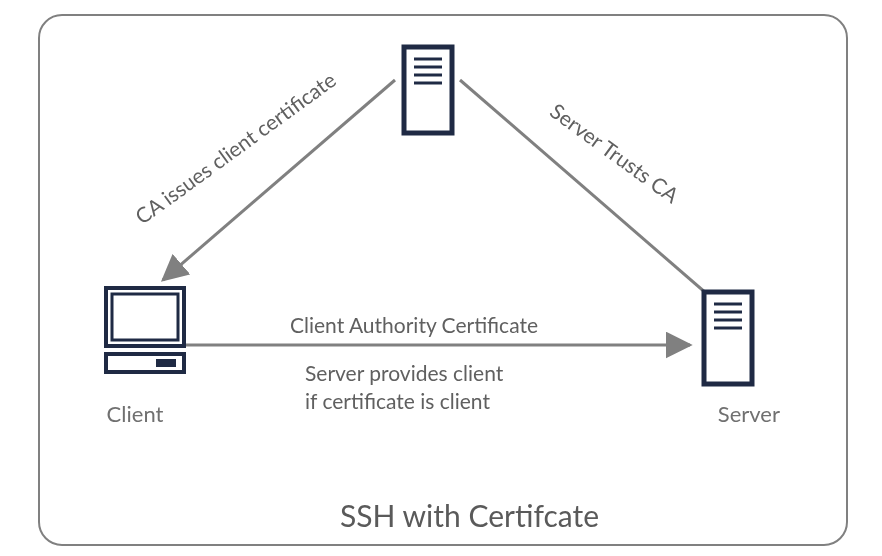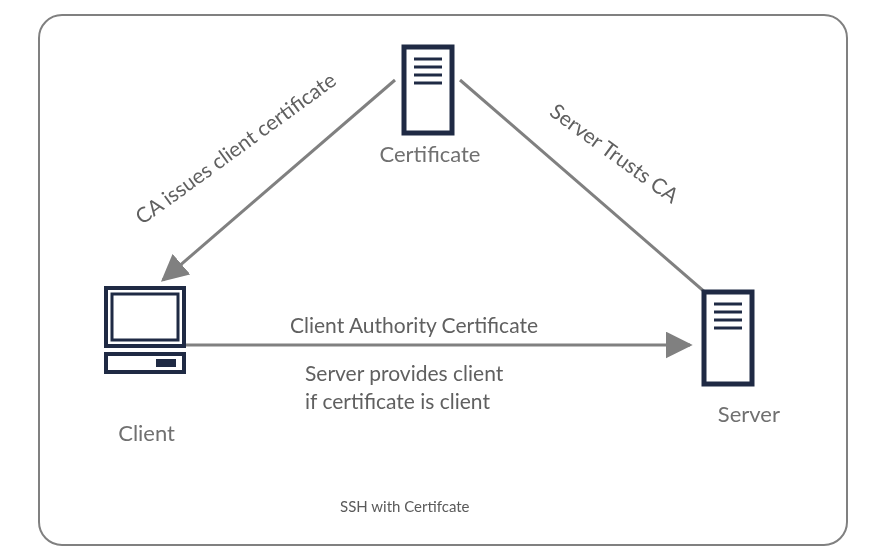--- a/index.html
+++ b/index.html
@@ -1,21 +1,21 @@
 <!DOCTYPE html>
 <html><head>
 <meta charset="utf-8">
 <style>
   html,body{margin:0;padding:0;width:882px;height:556px;font-family:"Lato","Helvetica Neue",Arial,sans-serif;color:#5c5c5c;background:#fff}
   .frame{position:absolute;left:38px;top:14px;width:806px;height:528px;border:2px solid #808080;border-radius:24px}
   .node-label{position:absolute;text-align:center;font-size:22px;line-height:1.25;color:#707070}
   .edge-label{position:absolute;font-size:21px;color:#606060;white-space:nowrap}
   .diagonal-left{transform:rotate(-36deg);transform-origin:center}
   .diagonal-right{transform:rotate(36deg);transform-origin:center}
-  .title{position:absolute;font-size:15px;color:#5a5a5a}
+  .title{position:absolute;font-size:30px;color:#5a5a5a}
   svg{position:absolute;overflow:visible}
 </style>
 </head>
 <body>
 
 <div class="frame"></div>
 
 <svg width="882" height="556">
   <defs>
     <marker id="arrow" viewBox="0 0 10 10" refX="9" refY="5" markerWidth="9" markerHeight="9" orient="auto-start-reverse">
@@ -47,23 +47,23 @@
 
 <svg style="left:698px;top:290px" width="60" height="96">
   <rect x="6" y="2" width="48" height="92" fill="#fff" stroke="#1f2a44" stroke-width="5"></rect>
   <line x1="16" y1="14" x2="44" y2="14" stroke="#1f2a44" stroke-width="3"></line>
   <line x1="16" y1="22" x2="44" y2="22" stroke="#1f2a44" stroke-width="3"></line>
   <line x1="16" y1="30" x2="44" y2="30" stroke="#1f2a44" stroke-width="3"></line>
   <line x1="16" y1="38" x2="44" y2="38" stroke="#1f2a44" stroke-width="3"></line>
 </svg>
 
 <div class="node-label" style="left:370px;top:140px;width:120px">
-  <span>Certificate</span><br>
+  <br>
 </div>
-<div class="node-label" style="left:95px;top:419px;width:80px;text-align:right">Client</div>
+<div class="node-label" style="left:95px;top:400px;width:80px;text-align:center">Client</div>
 <div class="node-label" style="left:700px;top:400px;width:80px;text-align:right">Server</div>
 
 <div class="edge-label diagonal-left" style="left:95px;top:135px;width:280px;text-align:center">CA issues client certificate</div>
 <div class="edge-label diagonal-right" style="left:505px;top:140px;width:220px;text-align:center">Server Trusts CA</div>
 
 <div class="edge-label" style="left:290px;top:312px">Client Authority Certificate</div>
 <div class="edge-label" style="left:305px;top:360px">Server provides client</div>
 <div class="edge-label" style="left:305px;top:388px">if certificate is client</div>
 
 <div class="title" style="left:340px;top:497px">SSH with Certifcate</div>

